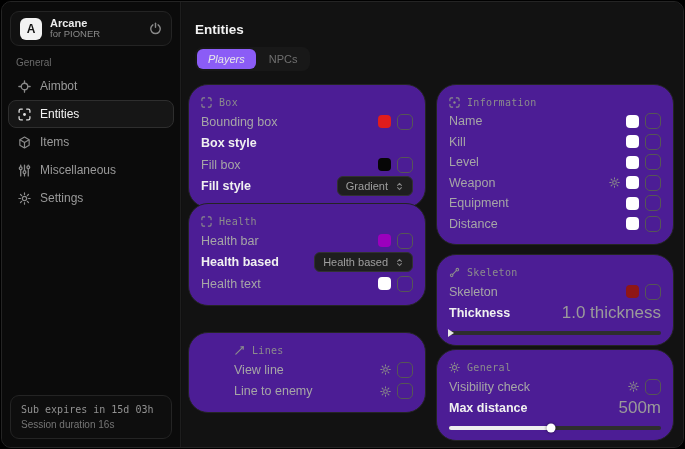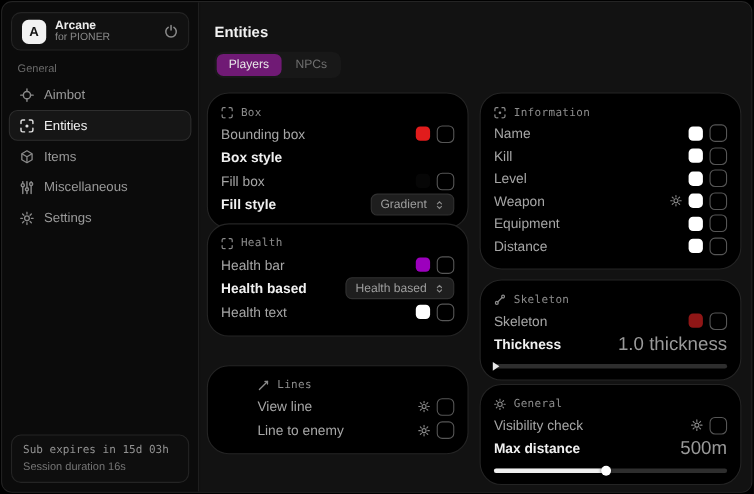--- a/index.html
+++ b/index.html
@@ -30,23 +30,23 @@
   .sidebar-footer { position:absolute; left:8px; right:8px; bottom:8px;
     border:1px solid #242424; border-radius:9px; background:#0e0e0e; padding:8px 10px; }
   .sub-line { font-family:"DejaVu Sans Mono", monospace; font-size:10px; color:#929292; white-space:nowrap; }
   .session-line { font-size:10px; color:#757575; margin-top:4px; }
   
   .main { position:absolute; left:180px; top:0; right:0; bottom:0; background:#121212; }
   .page-title { position:absolute; left:13px; top:20px; font-size:13.5px; font-weight:700; color:#f2f2f2; }
   .tabs { position:absolute; left:13px; top:45px; display:flex; gap:2px;
     background:#181818; border-radius:8px; padding:2px; }
   .tab { font-size:11px; padding:4px 11px; border-radius:6px; color:#6f6f6f; cursor:pointer; }
-  .tab.active { background:#701a75; color:#e8e8e8; }
+  .tab.active { background:#8b5cf6; color:#e8e8e8;font-style:italic; }
   
-  .panel { position:absolute; width:238px; background:#000000; border:1px solid #242424;
+  .panel { position:absolute; width:238px; background:#4c1d95; border:1px solid #242424;
     border-radius:20px; padding:9px 12px 10px 12px; }
   .panel-box    { left:6px;   top:82px;  }
   .panel-health { left:6px;   top:201px; }
   .panel-lines  { left:6px;   top:330px;padding-left:45px; }
   .panel-info   { left:254px; top:82px;  }
   .panel-skel   { left:254px; top:252px; }
   .panel-gen    { left:254px; top:347px; }
   .panel-head { display:flex; align-items:center; gap:7px; height:17px;
     font-family:"DejaVu Sans Mono", monospace; font-size:10px; color:#8c8c8c; letter-spacing:.3px; }
   .panel-head .picon { display:flex; color:#8c8c8c; }

